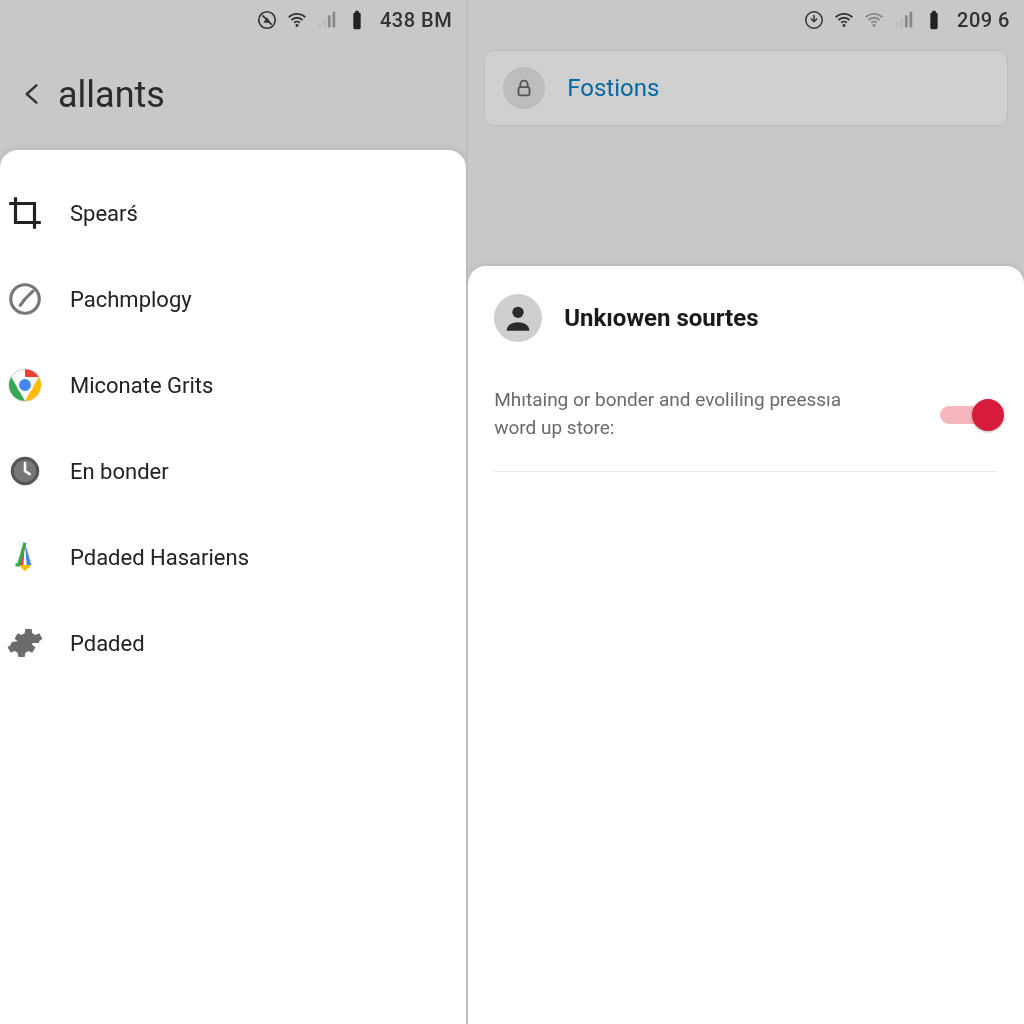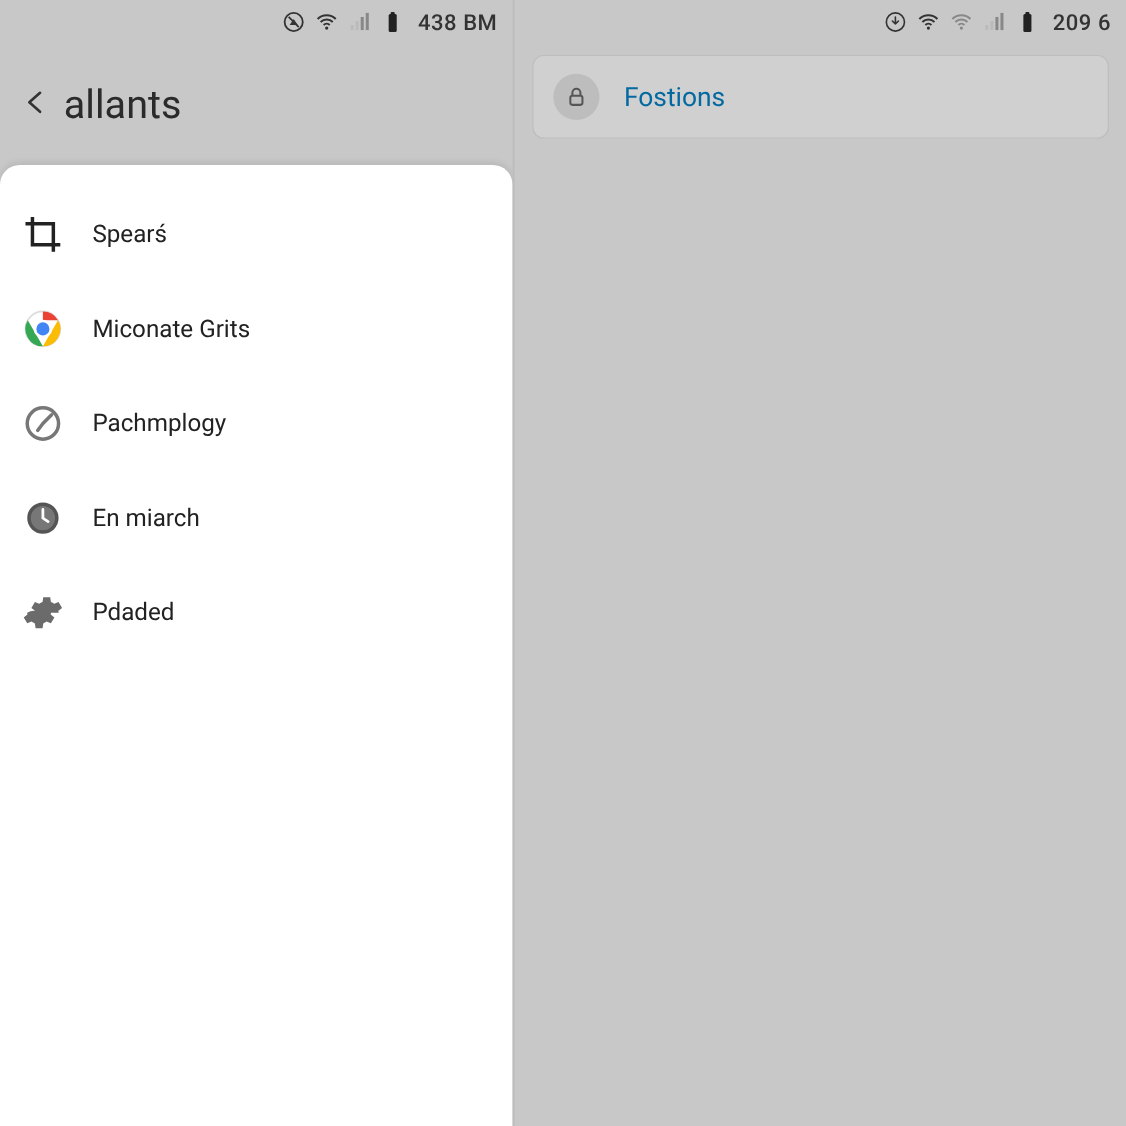--- a/index.html
+++ b/index.html
@@ -16,21 +16,21 @@
   .sb-time { margin-left: 4px; letter-spacing: 0.5px; }
 
   
   .header { height: 110px; display: flex; align-items: center; padding: 0 18px; gap: 14px; color: #2b2b2b; }
   .header .back { font-size: 34px; font-weight: 400; color: #333; }
   .header .title { font-size: 36px; font-weight: 400; }
   .header-right .title-icon { width: 28px; height: 28px; }
 
   
   .card-left { position: absolute; top: 150px; left: 0; right: 0; bottom: 0; background: #fff; border-top-left-radius: 18px; border-top-right-radius: 18px; box-shadow: 0 -2px 6px rgba(0,0,0,0.08); padding-top: 20px; }
-  .list-item { display: flex; align-items: center; height: 86px; padding: 0 20px; gap: 26px; cursor: pointer; }
+  .list-item { display: flex; align-items: center; height: 86px; padding: 0 6px; gap: 26px; cursor: pointer; }
   .list-item .li-icon { width: 38px; height: 38px; display: inline-flex; align-items: center; justify-content: center; }
   .list-item .li-icon svg { width: 38px; height: 38px; }
   .list-item .li-label { font-size: 22px; color: #222; }
 
   
   .subbar { margin: 10px 16px 0 16px; height: 76px; background: #d0d0d0; border: 1px solid #bdbdbd; border-radius: 10px; display: flex; align-items: center; padding: 0 18px; gap: 22px; cursor: pointer; }
   .subbar .circle { width: 42px; height: 42px; border-radius: 50%; background: #bdbdbd; display: inline-flex; align-items: center; justify-content: center; }
   .subbar .circle svg { width: 22px; height: 22px; }
   .subbar .sub-label { font-size: 24px; color: #0369a1; }
 
@@ -102,52 +102,63 @@
           <svg viewBox="0 0 24 24">
               <path d="M6 2v16h16M2 6h16v16" fill="none" stroke="#222" stroke-width="2"></path>
             </svg>
         </span>
         <span class="li-label">Spearś</span>
       </div>
 
       <div class="list-item">
         <span class="li-icon">
           <svg viewBox="0 0 24 24">
+              <circle cx="12" cy="12" r="9" fill="none" stroke="#777" stroke-width="2"></circle>
+              <path d="M12 12l5-5M12 12l-3 4" stroke="#777" stroke-width="2" stroke-linecap="round"></path>
+            </svg>
+        </span>
+        <span class="li-label">Pachmplogy</span>
+      </div>
+
+      <div class="list-item">
+        <span class="li-icon">
+          <svg viewBox="0 0 24 24">
               <circle cx="12" cy="12" r="10" fill="#fff" stroke="#ddd"></circle>
               <path d="M12 2a10 10 0 0 1 8.7 5H12z" fill="#EA4335"></path>
               <path d="M3.3 7A10 10 0 0 0 12 22l-4-7z" fill="#34A853"></path>
               <path d="M20.7 7A10 10 0 0 1 12 22l4-7 4.7-8z" fill="#FBBC05"></path>
               <circle cx="12" cy="12" r="4.5" fill="#4285F4"></circle>
               <circle cx="12" cy="12" r="4.5" fill="none" stroke="#fff" stroke-width="1.5"></circle>
             </svg>
         </span>
         <span class="li-label">Miconate Grits</span>
       </div>
 
       <div class="list-item">
         <span class="li-icon">
           <svg viewBox="0 0 24 24">
-              <circle cx="12" cy="12" r="9" fill="none" stroke="#777" stroke-width="2"></circle>
-              <path d="M12 12l5-5M12 12l-3 4" stroke="#777" stroke-width="2" stroke-linecap="round"></path>
-            </svg>
-        </span>
-        <span class="li-label">Pachmplogy</span>
-      </div>
-
-      <div class="list-item">
-        <span class="li-icon">
-          <svg viewBox="0 0 24 24">
               <circle cx="12" cy="12" r="9" fill="#555"></circle>
               <circle cx="12" cy="12" r="7" fill="#777"></circle>
               <path d="M12 7v5l3 2" stroke="#fff" stroke-width="1.6" fill="none" stroke-linecap="round"></path>
             </svg>
         </span>
-        <span class="li-label">En miarch</span>
-      </div>
-
+        <span class="li-label">En bonder</span>
+      </div>
+
+      <div class="list-item">
+        <span class="li-icon">
+          <svg viewBox="0 0 24 24">
+              <path d="M12 3l-4 14h3z" fill="#EA4335"></path>
+              <path d="M12 3l4 14h-3z" fill="#4285F4"></path>
+              <path d="M8 17h8l-4 4z" fill="#FBBC05"></path>
+              <path d="M6 17l2 0 4-14" fill="none" stroke="#34A853" stroke-width="2"></path>
+            </svg>
+        </span>
+        <span class="li-label">Pdaded Hasariens</span>
+      </div>
 
       <div class="list-item">
         <span class="li-icon">
           <svg viewBox="0 0 24 24">
               <path d="M12 8a4 4 0 1 0 0 8 4 4 0 0 0 0-8zm9 4a7 7 0 0 0-.1-1.1l2.1-1.6-2-3.4-2.5 1a7 7 0 0 0-1.9-1.1l-.4-2.7h-4l-.4 2.7a7 7 0 0 0-1.9 1.1l-2.5-1-2 3.4 2.1 1.6A7 7 0 0 0 3 12c0 .4 0 .7.1 1.1L1 14.7l2 3.4 2.5-1c.6.5 1.2.8 1.9 1.1l.4 2.7h4l.4-2.7c.7-.3 1.3-.6 1.9-1.1l2.5 1 2-3.4-2.1-1.6c.1-.4.1-.7.1-1.1z" fill="#6b6b6b"></path>
             </svg>
         </span>
         <span class="li-label">Pdaded</span>
       </div>
 
@@ -200,15 +211,34 @@
     <div class="subbar">
       <span class="circle">
         <svg viewBox="0 0 24 24">
             <rect x="6" y="11" width="12" height="9" rx="2" fill="none" stroke="#555" stroke-width="2"></rect>
             <path d="M8 11V8a4 4 0 0 1 8 0v3" fill="none" stroke="#555" stroke-width="2"></path>
           </svg>
       </span>
       <span class="sub-label">Fostions</span>
     </div>
 
+    <div class="card-right">
+      <div class="profile-row">
+        <span class="avatar">
+          <svg viewBox="0 0 24 24">
+              <circle cx="12" cy="8" r="4" fill="#2b2b2b"></circle>
+              <path d="M4 21c0-4 4-6 8-6s8 2 8 6" fill="#2b2b2b"></path>
+            </svg>
+        </span>
+        <span class="profile-title">Unkıowen sourtes</span>
+      </div>
+
+      <div class="toggle-row">
+        <div class="toggle-desc">Mhıtaing or bonder and evoliling preessıa word up store:</div>
+        <div class="switch">
+          <div class="track"></div>
+          <div class="knob"></div>
+        </div>
+      </div>
+    </div>
   </div>
 
 </div>
 
 </body></html>

